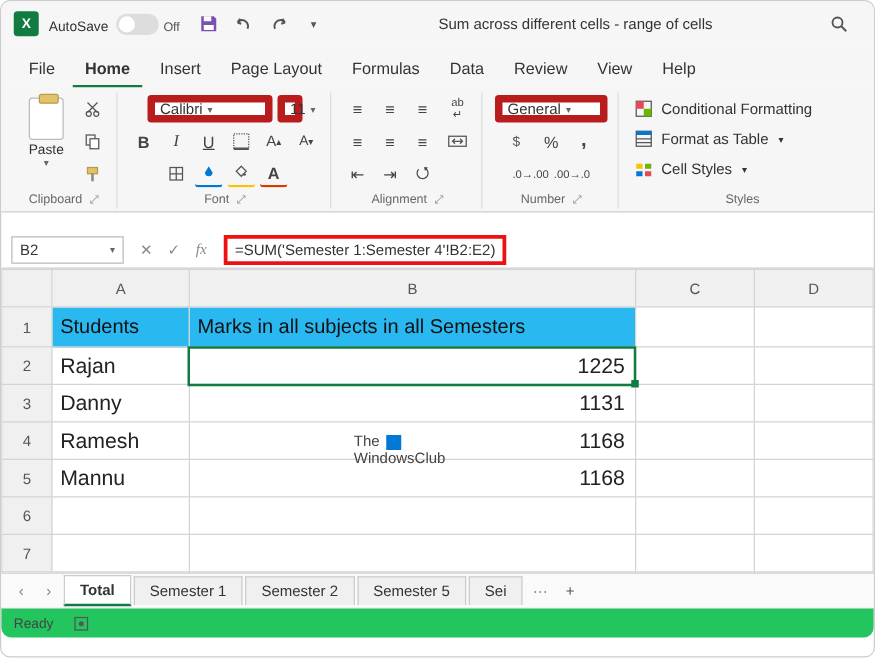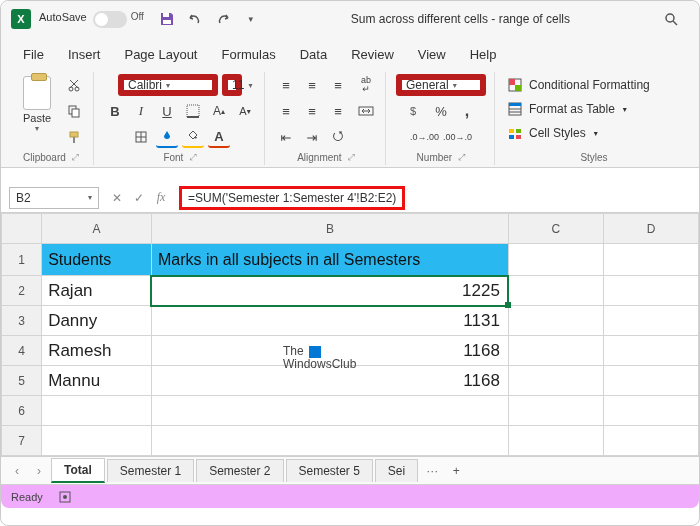--- a/index.html
+++ b/index.html
@@ -1,21 +1,21 @@
 <!DOCTYPE html>
 <html><head>
 <meta charset="utf-8">
 <style>
 * { box-sizing: border-box; margin: 0; padding: 0; font-family: "Segoe UI", sans-serif; }
 body { width: 700px; height: 526px; overflow: hidden; background: #fff; font-size: 12px; color: #333; border: 1px solid #ccc; border-radius: 8px; }
 
 
 .titlebar { display: flex; align-items: center; height: 36px; padding: 0 10px; gap: 8px; background: #f6f6f6; border-radius: 8px 8px 0 0; }
 .xl-icon { width: 20px; height: 20px; background: #107c41; color: #fff; display: flex; align-items: center; justify-content: center; font-weight: bold; font-size: 11px; border-radius: 3px; }
-.autosave { display: flex; align-items: flex-start; gap: 6px; font-size: 11px; }
+.autosave { display: flex; align-items: flex-end; gap: 6px; font-size: 11px; }
 .toggle { width: 34px; height: 17px; background: #ddd; border-radius: 9px; position: relative; }
 .toggle::after { content: ""; position: absolute; left: 2px; top: 2px; width: 13px; height: 13px; background: #fff; border-radius: 50%; }
 .toggle-label { font-size: 10px; color: #555; margin-left: -2px; }
 .qat { display: flex; gap: 10px; margin-left: 6px; }
 .qat .ic { width: 18px; height: 18px; display: flex; align-items: center; justify-content: center; color: #555; cursor: pointer; }
 .doc-title { flex: 1; text-align: center; font-size: 12px; color: #333; }
 .title-search { width: 20px; height: 20px; display: flex; align-items: center; justify-content: center; margin-right: 8px; color: #555; }
 
 
 .menu { display: flex; gap: 4px; padding: 4px 12px 0; font-size: 13px; background: #f6f6f6; }
@@ -73,21 +73,21 @@
 
 
 .tabs { display: flex; align-items: center; height: 28px; border-top: 1px solid #d0d0d0; padding: 0 6px; gap: 2px; font-size: 12px; background: #fafafa; }
 .tabs .nav { width: 20px; text-align: center; color: #888; cursor: pointer; }
 .tab { padding: 4px 12px; border: 1px solid #ccc; border-bottom: none; background: #f0f0f0; cursor: pointer; border-radius: 0; }
 .tab.active { background: #fff; font-weight: 600; border-bottom: 2px solid #107c41; }
 .tabs .more { padding: 0 6px; color: #666; }
 .tabs .add { width: 20px; text-align: center; cursor: pointer; color: #555; }
 
 
-.status { display: flex; align-items: center; height: 24px; border-top: 1px solid #d0d0d0; padding: 0 10px; gap: 16px; font-size: 11px; background: #f0abfc; color: #444; border-radius: 0 0 8px 8px; }
+.status { display: flex; align-items: center; height: 24px; border-top: 1px solid #d0d0d0; padding: 0 10px; gap: 16px; font-size: 11px; background: #22c55e; color: #444; border-radius: 0 0 8px 8px; }
 .status .acc { display: flex; align-items: center; gap: 4px; }
 
 
 svg { display: block; }
 .under-red { border-bottom: 2px solid #d83b01; }
 .under-yellow { border-bottom: 2px solid #ffc000; }
 .under-blue { border-bottom: 2px solid #0078d4; }
 </style>
 </head>
 <body>
@@ -123,20 +123,21 @@
   <div class="title-search">
       <svg width="16" height="16" viewBox="0 0 16 16">
         <circle cx="7" cy="7" r="4" fill="none" stroke="#555" stroke-width="1.5"></circle>
         <line x1="10" y1="10" x2="14" y2="14" stroke="#555" stroke-width="1.5"></line>
       </svg>
     </div>
 </div>
 
 <div class="menu">
   <div class="menu-item">File</div>
+  <div class="menu-item active">Home</div>
   <div class="menu-item">Insert</div>
   <div class="menu-item">Page Layout</div>
   <div class="menu-item">Formulas</div>
   <div class="menu-item">Data</div>
   <div class="menu-item">Review</div>
   <div class="menu-item">View</div>
   <div class="menu-item">Help</div>
 </div>
 
 <div class="ribbon">

